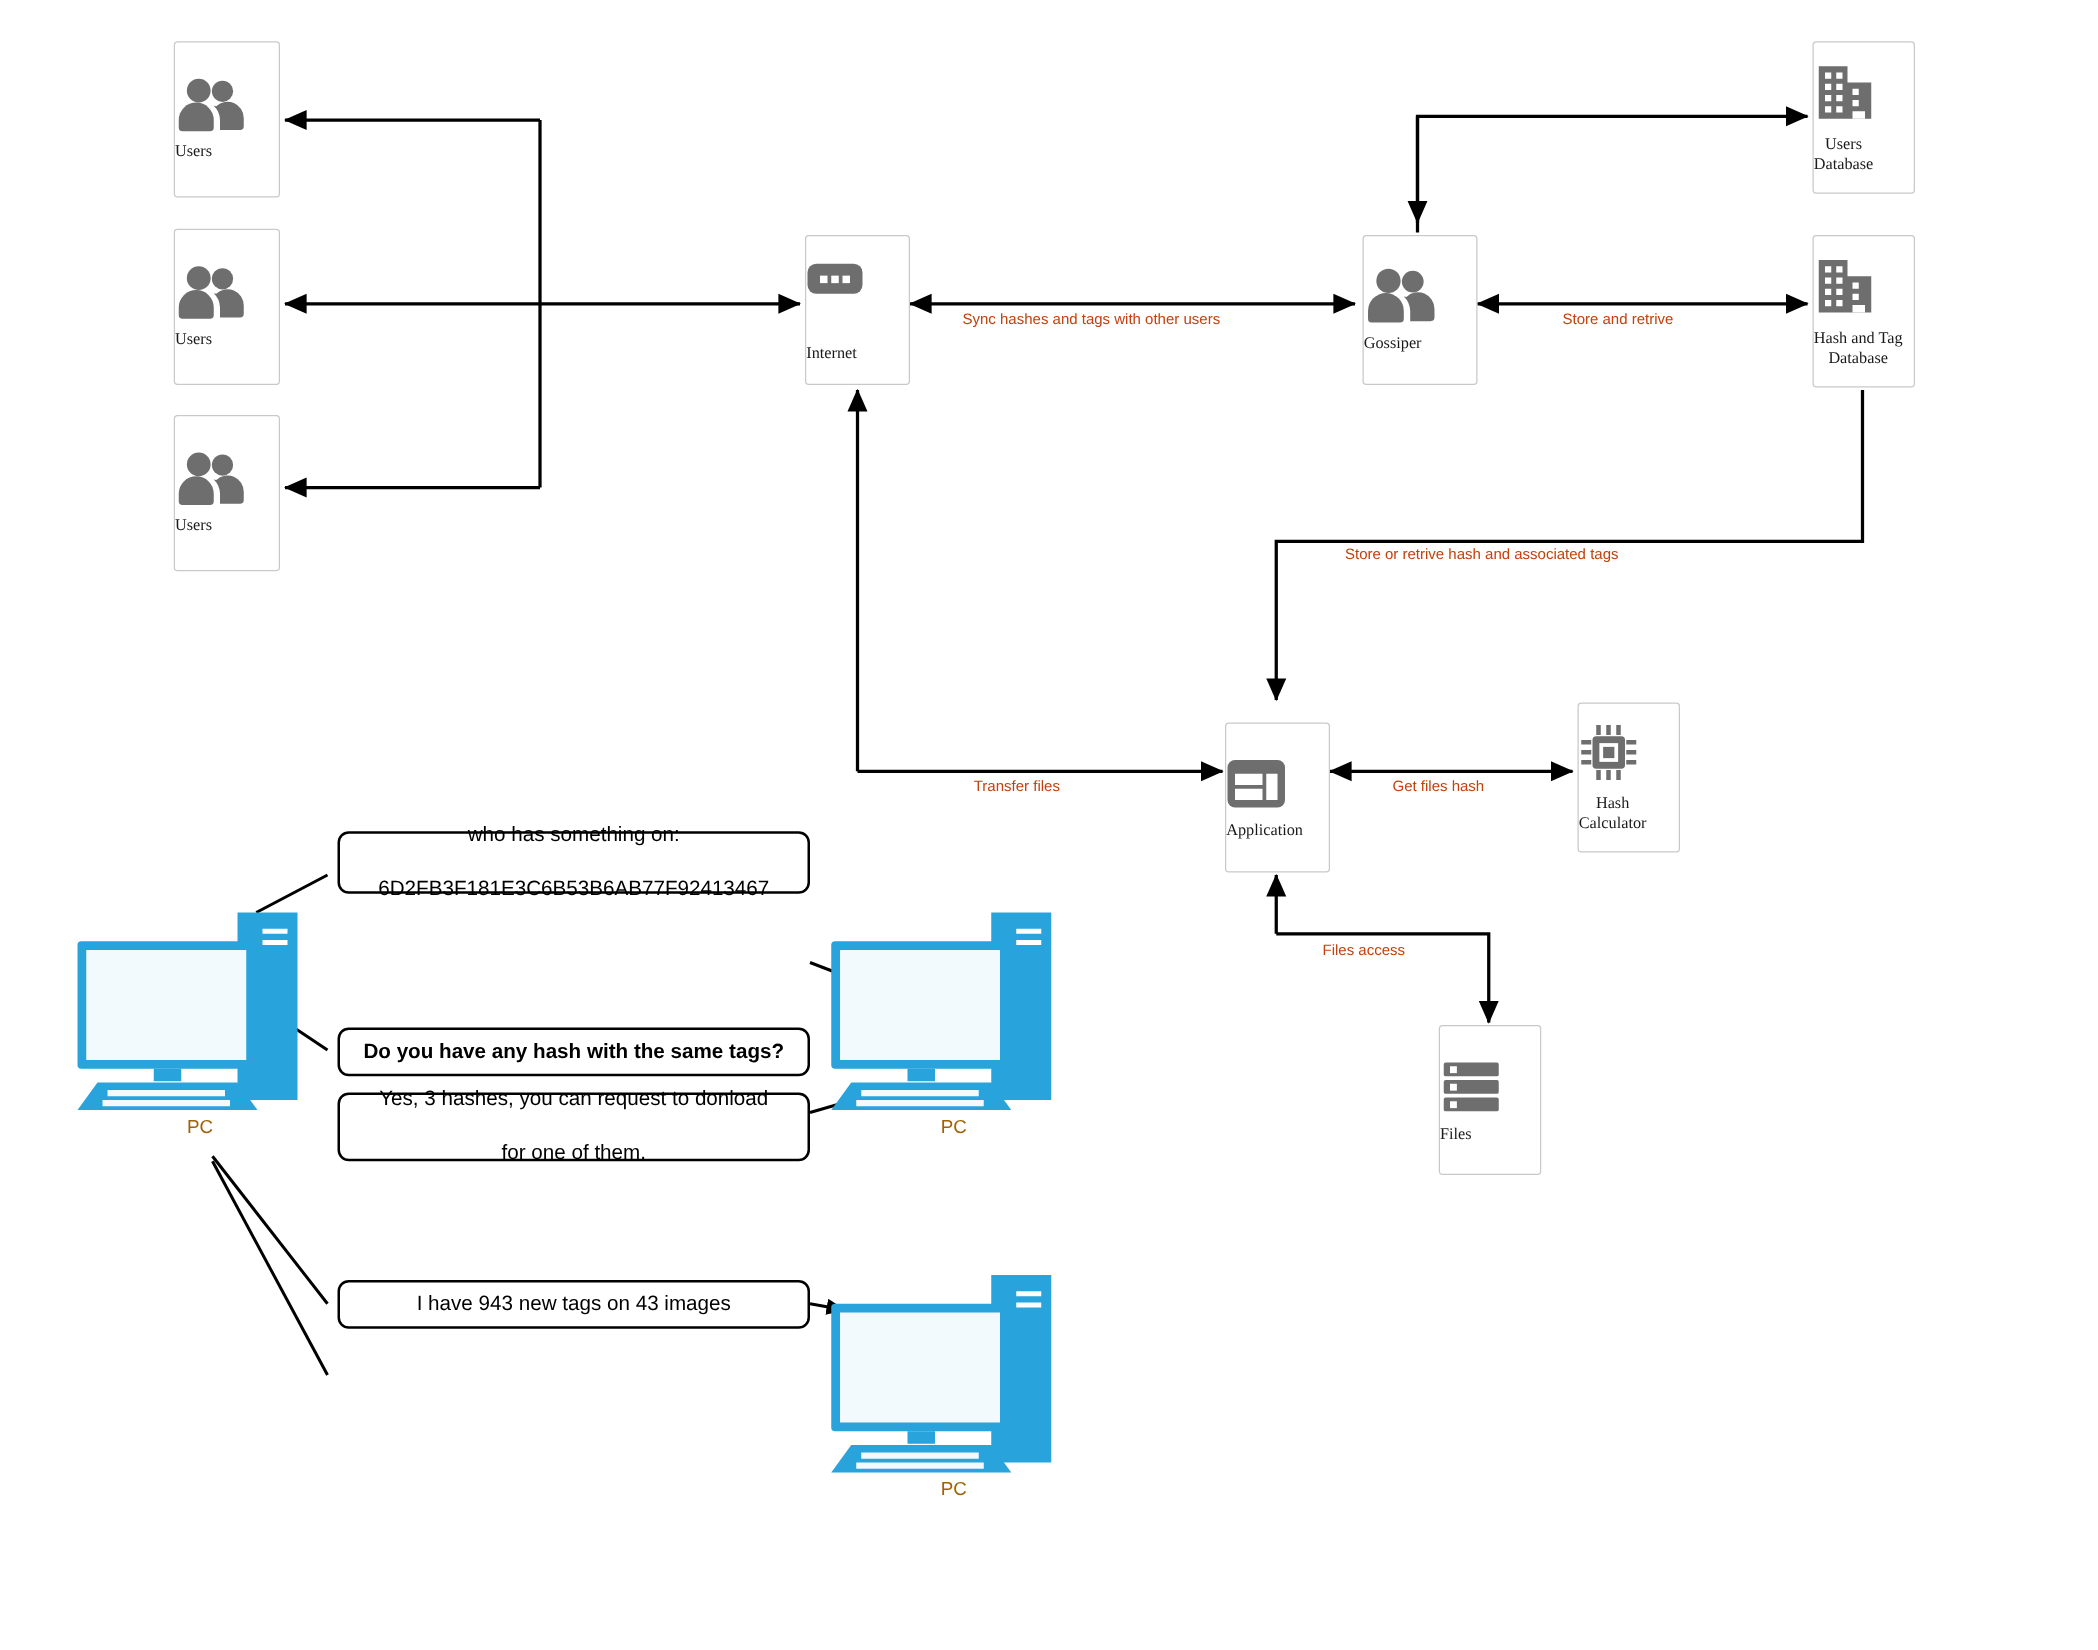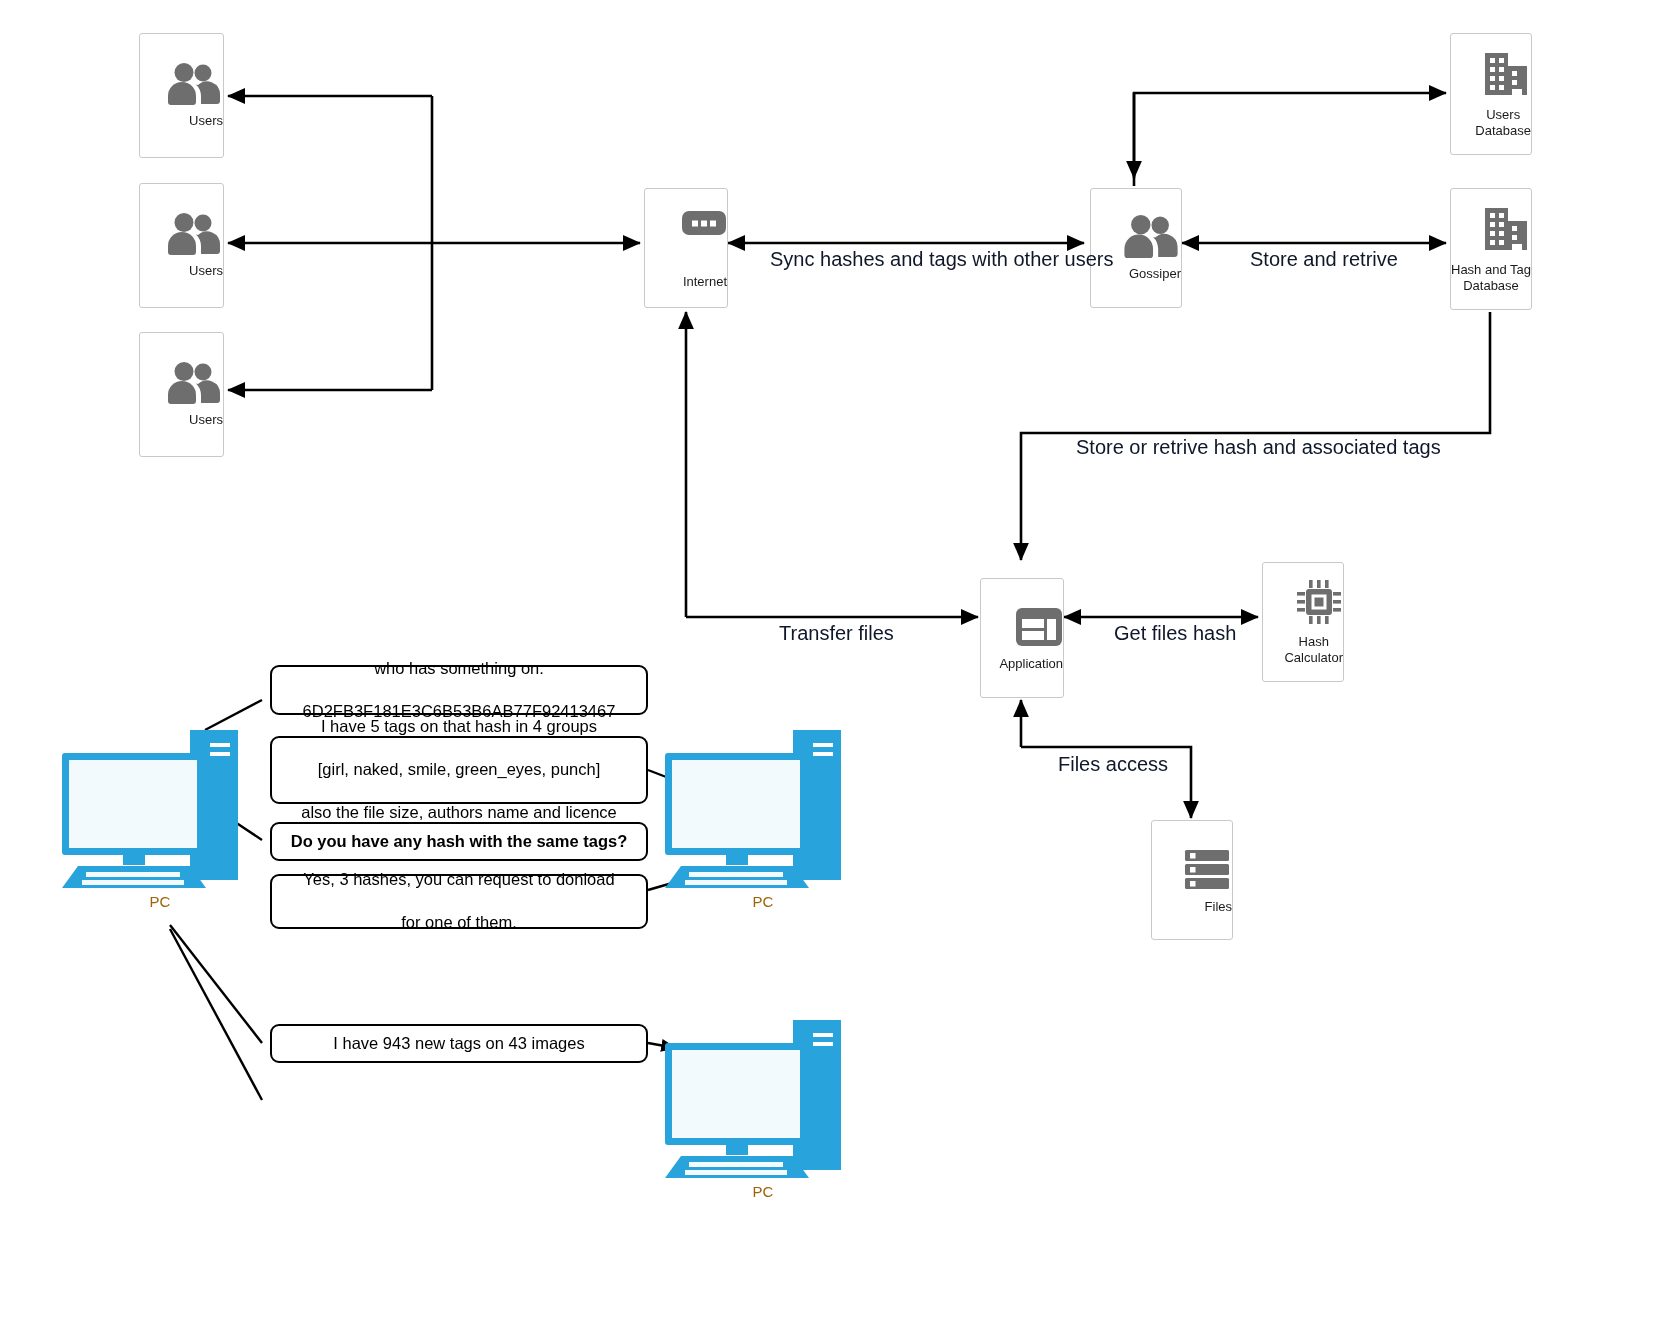--- a/index.html
+++ b/index.html
@@ -2,27 +2,27 @@
 <html><head>
 <meta charset="utf-8">
 <style>
   html,body{margin:0;padding:0;background:#fff;}
   body{font-family:"Liberation Sans", sans-serif;}
   #stage{position:relative;width:1678px;height:1320px;background:#ffffff;overflow:hidden;}
 
   
   .node{position:absolute;background:#ffffff;border:1px solid #c9c9c9;border-radius:3px;
         box-shadow:0 0 0 0 rgba(0,0,0,0);display:flex;flex-direction:column;
-        align-items:flex-end;justify-content:center;box-sizing:border-box;}
+        align-items:flex-start;justify-content:center;box-sizing:border-box;font-family:Liberation Serif, serif;}
   .node .glyph{display:flex;align-items:center;justify-content:center;flex:0 0 auto;}
   .node .cap{font-size:13px;color:#1a1a1a;text-align:center;line-height:1.15;margin-top:8px;}
   .node .cap.two{line-height:1.2;}
 
   
-  .edgelabel{position:absolute;font-size:20px;color:#0f172a;white-space:nowrap;}
+  .edgelabel{position:absolute;font-size:12px;color:#c2410c;white-space:nowrap;}
 
   
   svg.wires{position:absolute;left:0;top:0;width:1678px;height:1320px;overflow:visible;}
 
   
   .bubble{position:absolute;border:2.5px solid #000;border-radius:9px;background:#fff;
           font-size:16.5px;color:#000;text-align:center;line-height:1.3;
           display:flex;align-items:center;justify-content:center;padding:12px 10px;
           box-sizing:border-box;z-index:5;}
   .bubble span{display:block;width:100%;}
@@ -310,27 +310,20 @@
     <div class="pccap" style="left:0;top:168px;width:200px;">PC</div>
   </div>
 
   <div class="bubble" style="left:270px;top:665px;width:378px;height:50px;">
     <span>
       <span>who has something on:</span><br>
       <span>6D2FB3F181E3C6B53B6AB77F92413467</span>
     </span>
   </div>
 
-  <div class="bubble" style="left:270px;top:736px;width:378px;height:68px;">
-    <span>
-      <span>I have 5 tags on that hash in 4  groups</span><br>
-      <span>[girl, naked, smile, green_eyes,  punch]</span><br>
-      <span>also the file size, authors name and licence</span>
-    </span>
-  </div>
 
   <div class="bubble" style="left:270px;top:822px;width:378px;height:39px;font-weight:bold;">
     <span>Do you have any hash with the same tags?</span>
   </div>
 
   <div class="bubble" style="left:270px;top:874px;width:378px;height:55px;">
     <span>
       <span>Yes, 3 hashes, you can request to donload</span><br>
       <span>for one of them.</span>
     </span>

